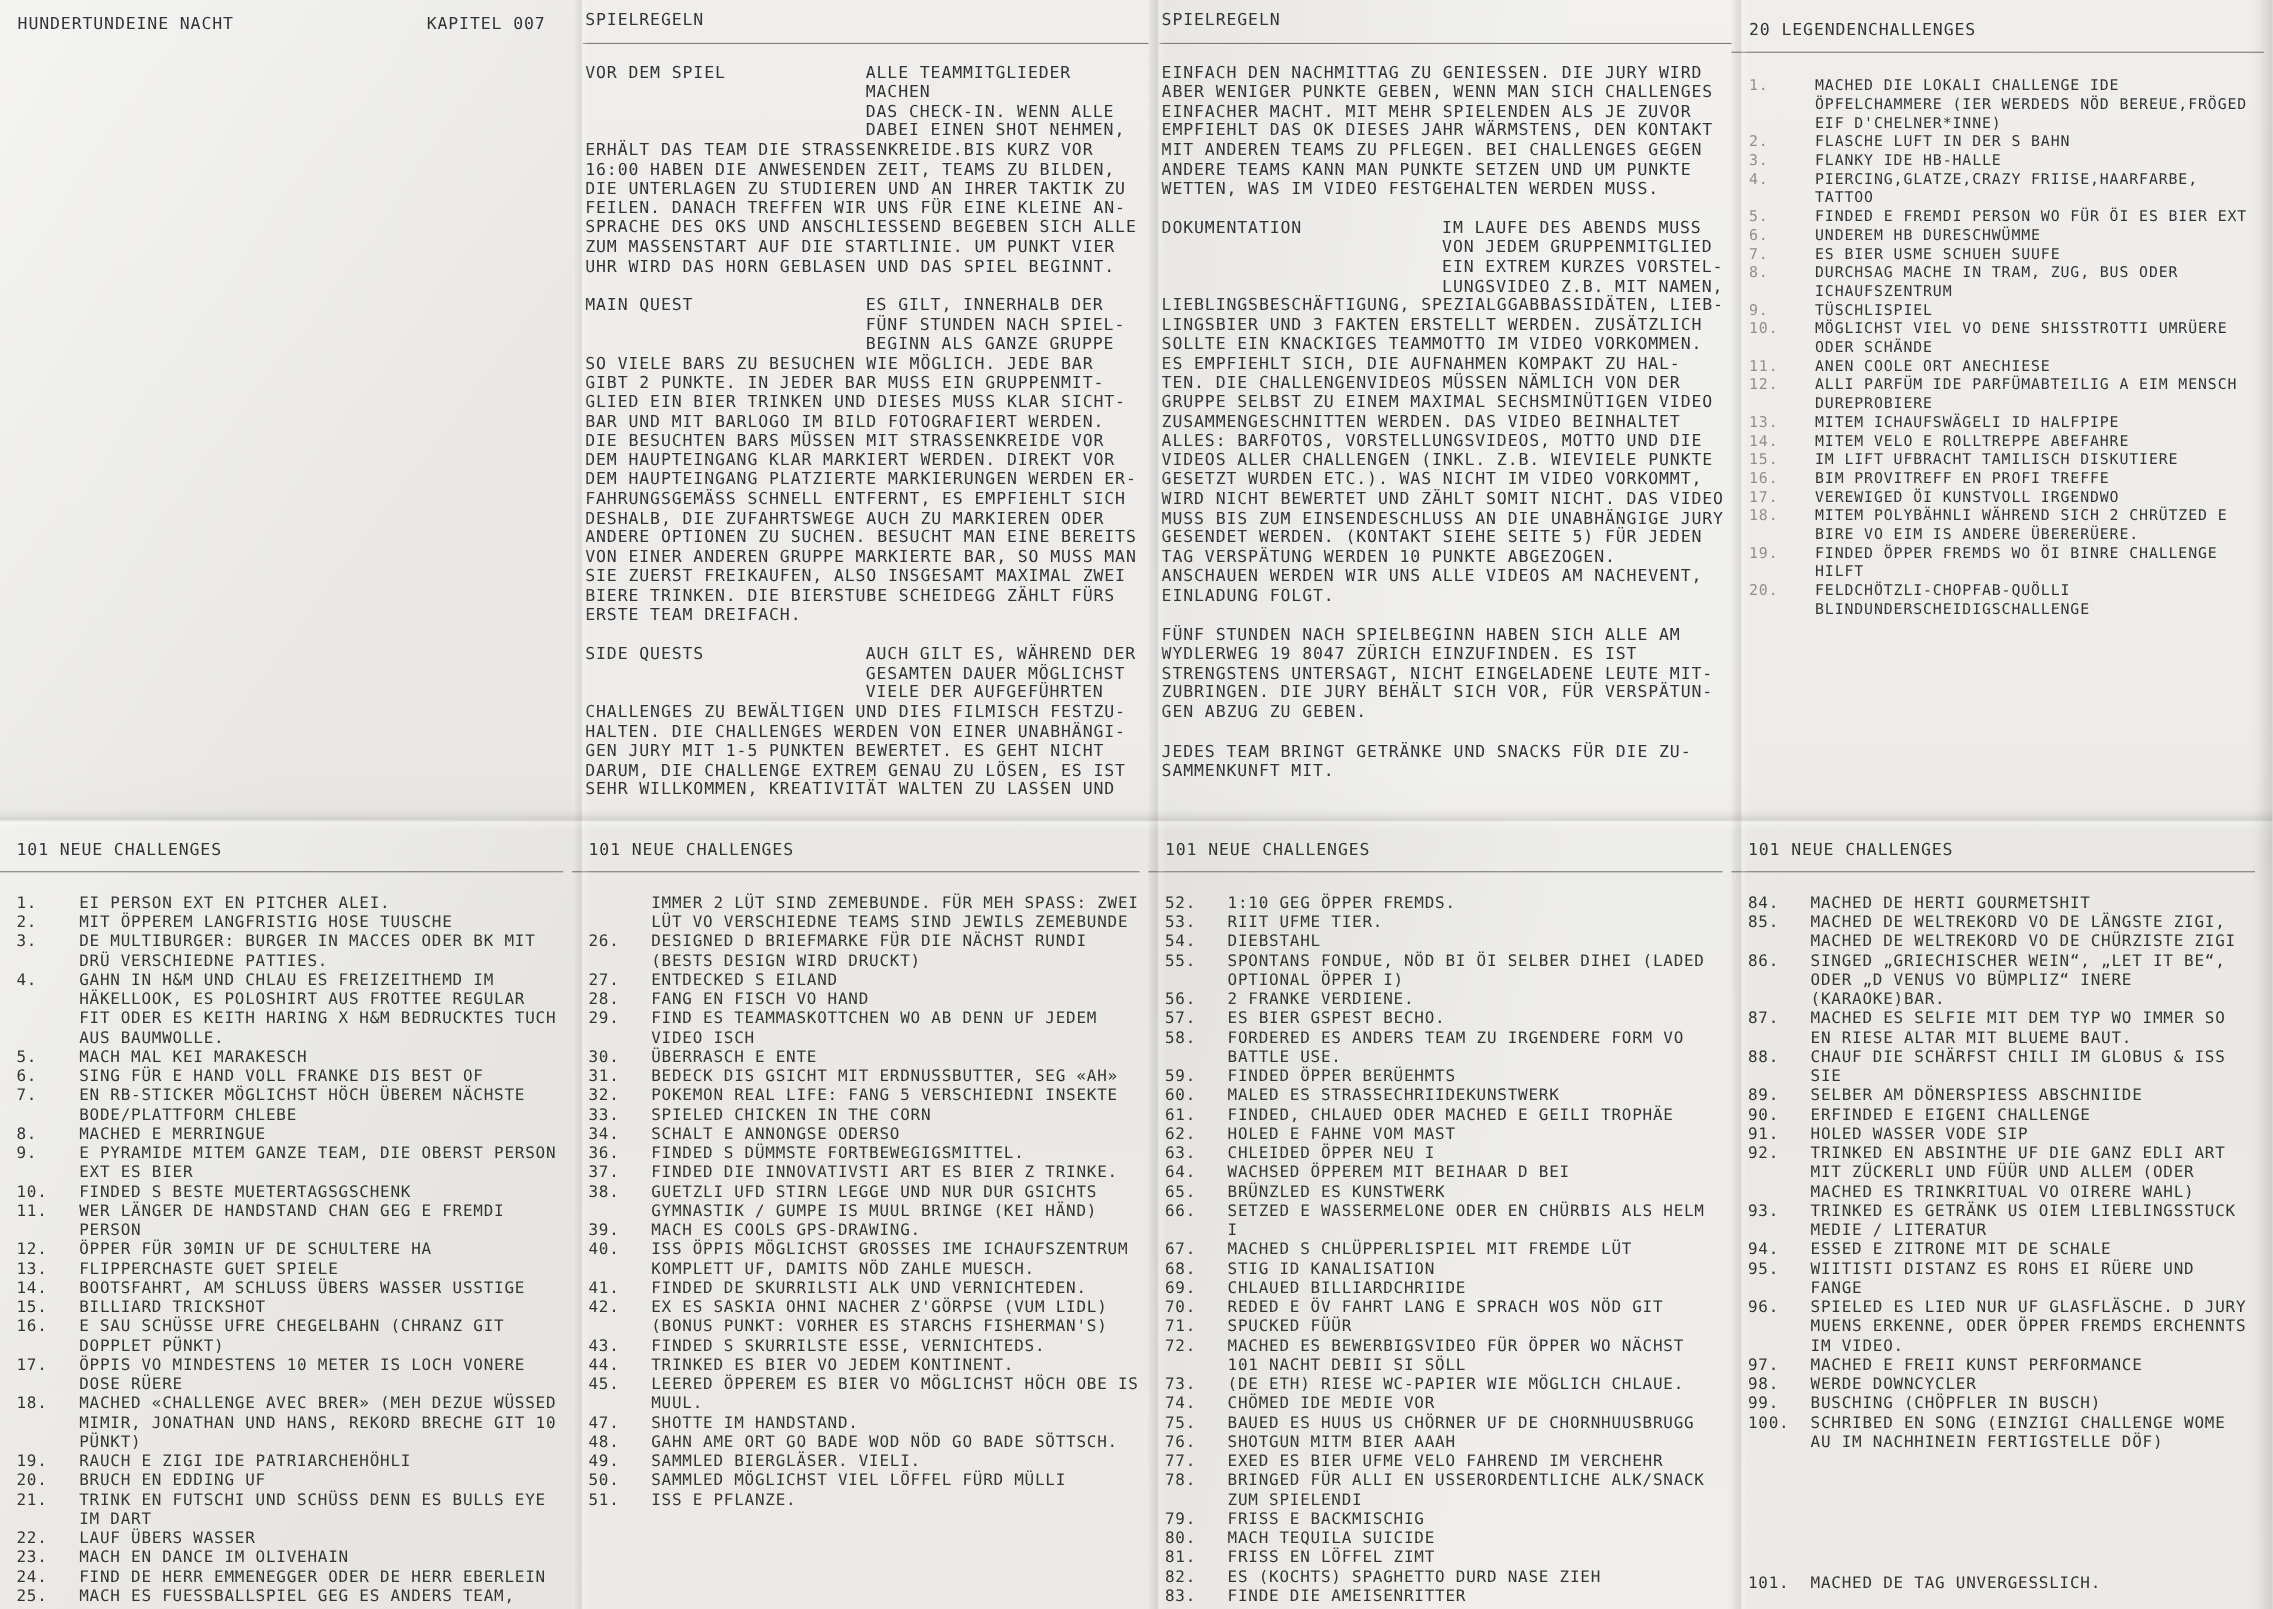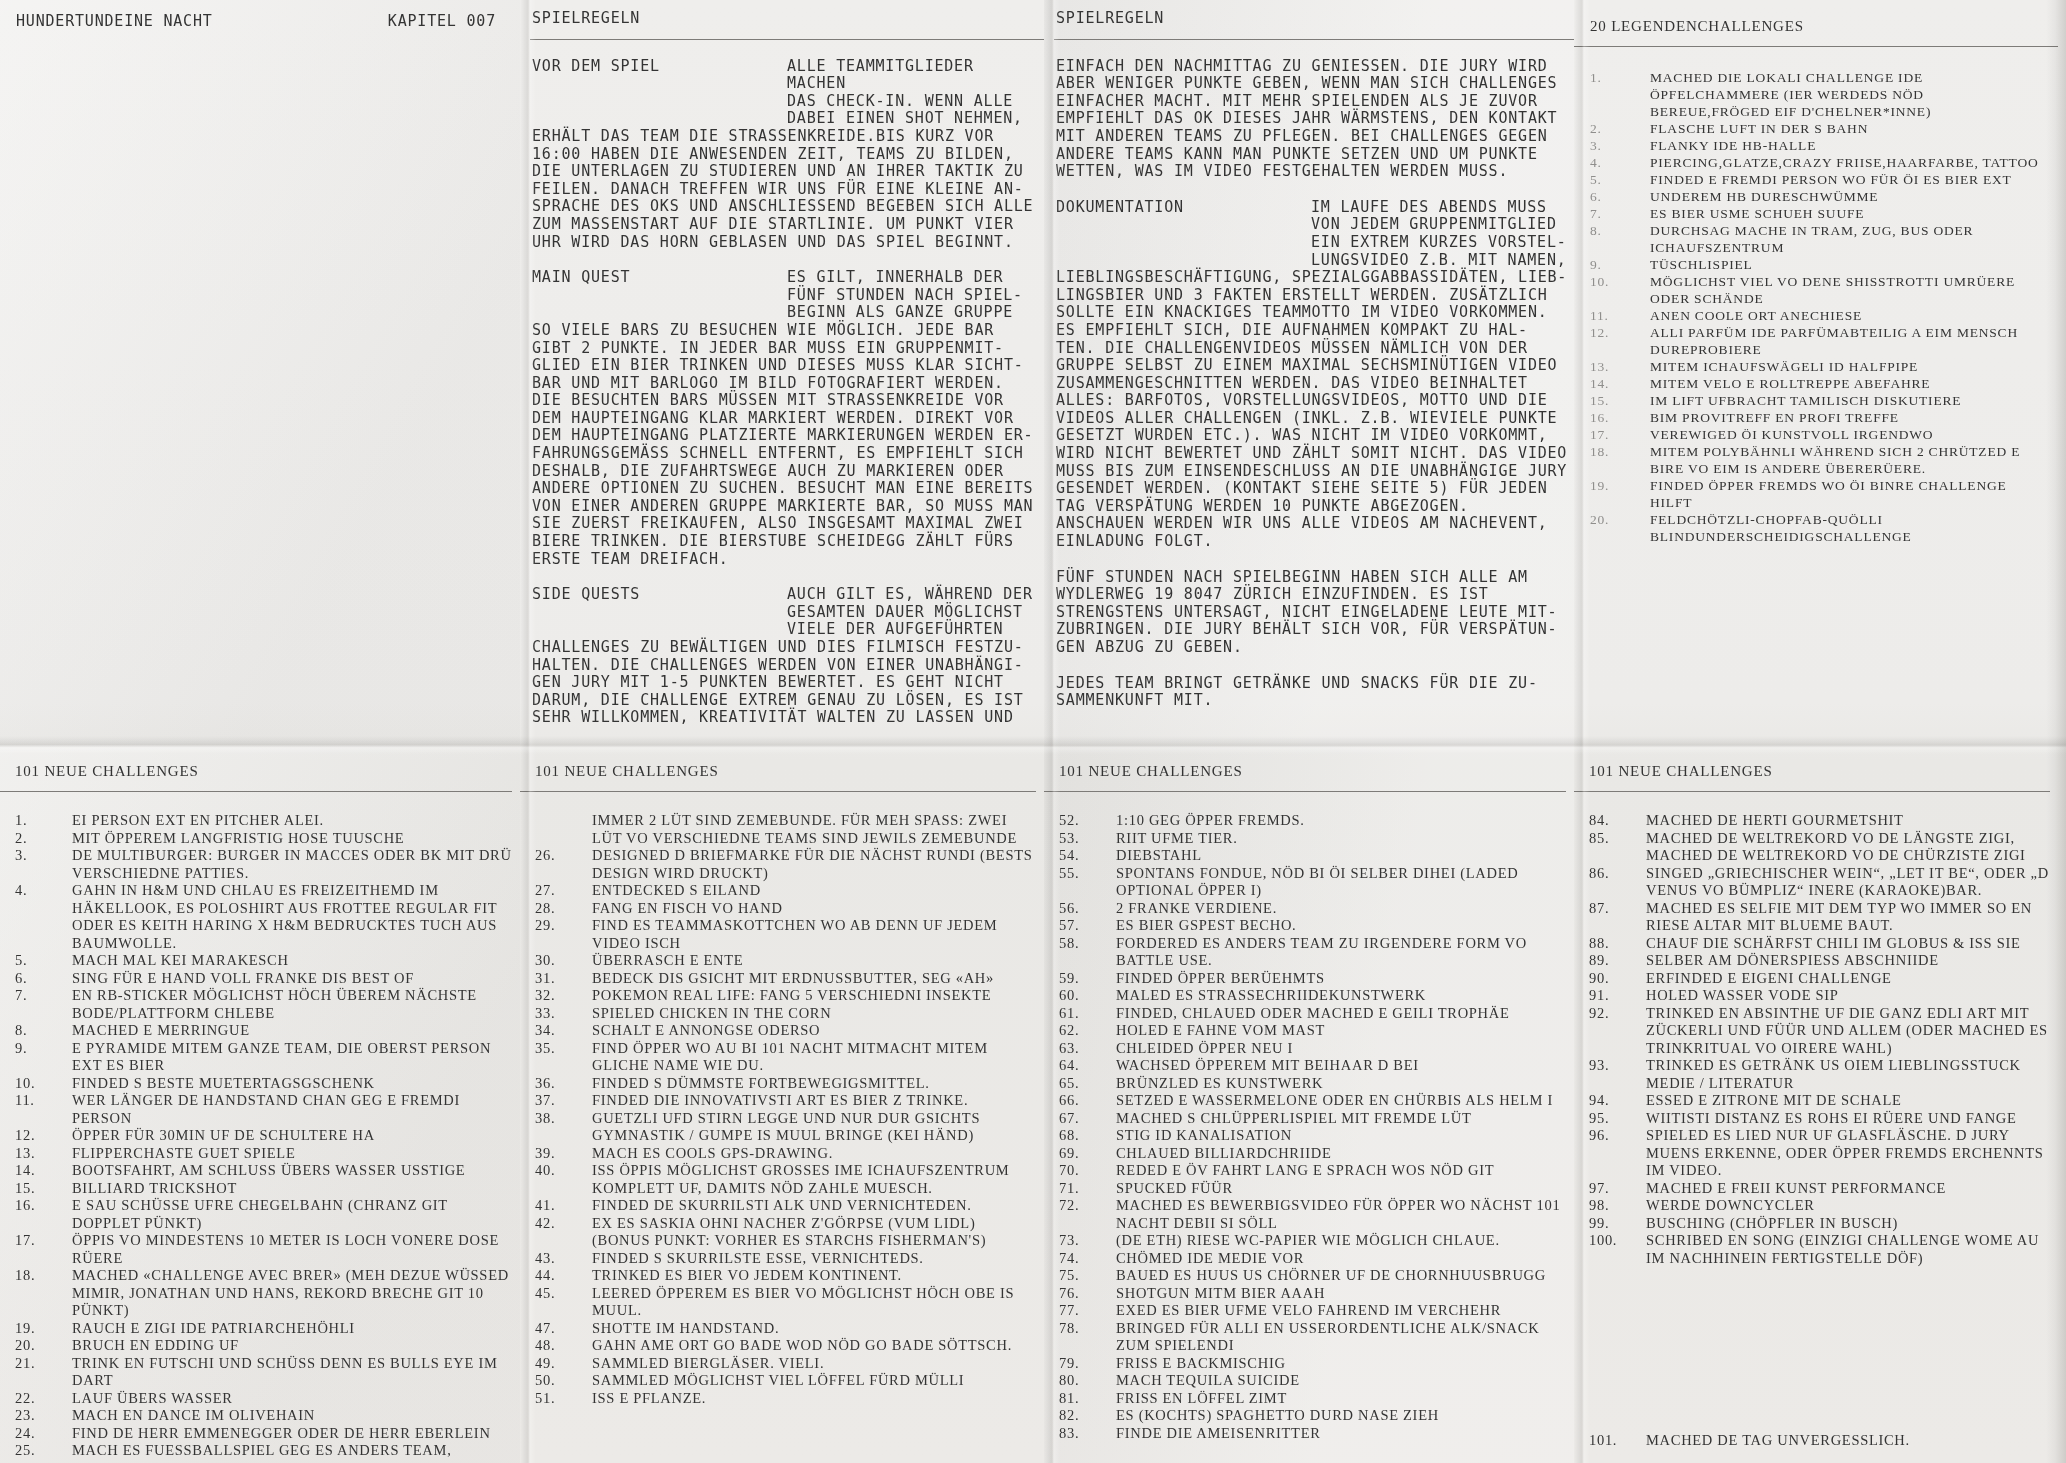--- a/index.html
+++ b/index.html
@@ -36,21 +36,21 @@
   .rules .panel-header{padding-top:2px;}
   .rules .rule{margin-right:-6px;margin-left:-2px;}
   .section{margin-top:18px;}
   .section-head{display:flex;gap:31px;}
   .section-label{flex:0 0 224px;}
   .section-intro{white-space:pre-line;flex:1;}
   .section-body{white-space:pre-line;}
   .para{white-space:pre-line;margin-top:18px;}
 
   
-  .listpanel{padding:8px 8px 0 15px;font-family:Liberation Serif, serif;}
+  .listpanel{padding:8px 8px 0 15px;}
   .listpanel .rule{margin-left:-15px;margin-right:0;}
   .list{margin-top:20px;}
   .li{display:flex;align-items:baseline;}
   .challenges .li{font-size:14.5px;letter-spacing:0.7px;line-height:17.5px;}
   .challenges .num{flex:0 0 57px;}
   .challenges .txt{flex:1;}
   .legends{padding:8px 10px 0 16px;}
   .legends .rule{margin-left:-16px;margin-right:-10px;}
   .legends .li{font-size:13.5px;letter-spacing:0.8px;line-height:17px;}
   .legends .num{flex:0 0 60px;color:#8f8e8c;}
@@ -471,24 +471,20 @@
           <div class="li">
             <span class="num">33.</span>
             <span class="txt">SPIELED CHICKEN IN THE CORN</span>
           </div>
 
           <div class="li">
             <span class="num">34.</span>
             <span class="txt">SCHALT E ANNONGSE ODERSO</span>
           </div>
 
-          <div class="li">
-            <span class="num">35.</span>
-            <span class="txt">FIND ÖPPER WO AU BI 101 NACHT MITMACHT MITEM GLICHE NAME WIE DU.</span>
-          </div>
 
           <div class="li">
             <span class="num">36.</span>
             <span class="txt">FINDED S DÜMMSTE FORTBEWEGIGSMITTEL.</span>
           </div>
 
           <div class="li">
             <span class="num">37.</span>
             <span class="txt">FINDED DIE INNOVATIVSTI ART ES BIER Z TRINKE.</span>
           </div>

